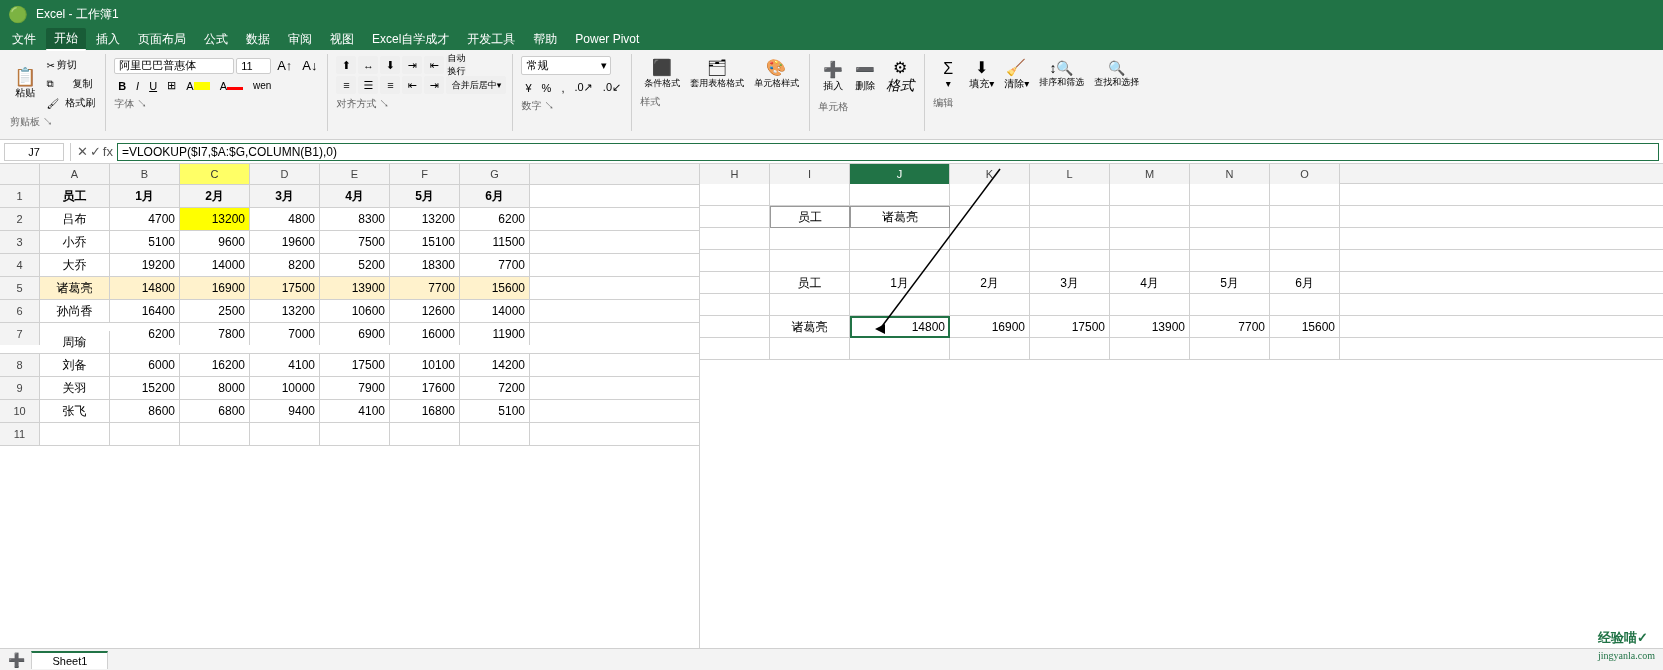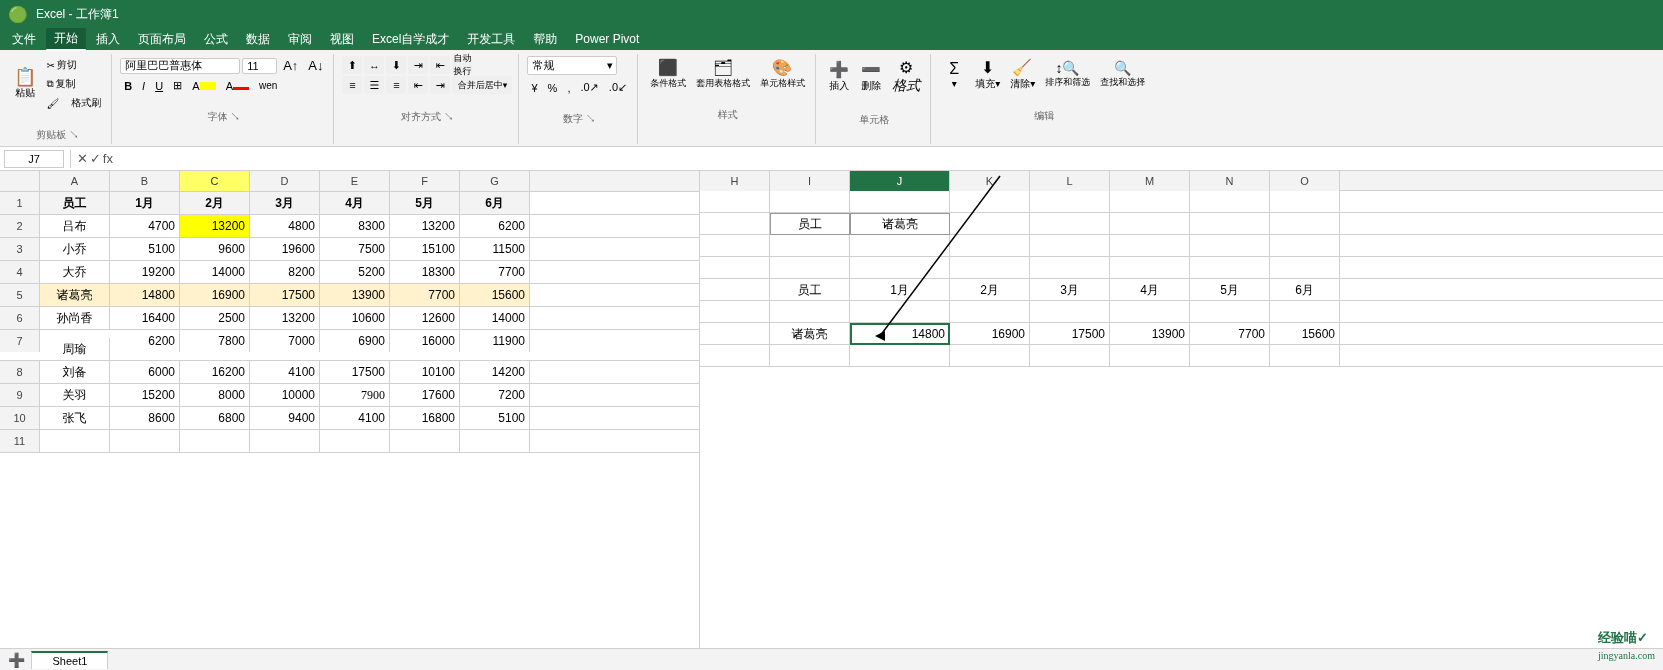--- a/index.html
+++ b/index.html
@@ -51,23 +51,23 @@
       flex-direction: column;
       align-items: flex-start;
       padding: 2px 6px;
       border-right: 1px solid #d0d0d0;
       min-width: fit-content;
     }
     .ribbon-group:last-child { border-right: none; }
     .ribbon-group-label {
       font-size: 10px;
       color: #666;
-      text-align: center;
+      text-align: left;
       width: 100%;
-      margin-top: 16px;
+      margin-top: 3px;
     }
     .ribbon-row {
       display: flex;
       gap: 2px;
       align-items: center;
       flex-wrap: wrap;
     }
     .ribbon-btn {
       display: flex;
       flex-direction: column;
@@ -341,25 +341,25 @@
           <div class="ribbon-icon">📋</div>
           <span style="font-size:10px;">粘贴</span>
         </div>
         <div style="display:flex; flex-direction:column; gap:1px;">
           <div class="ribbon-btn" style="flex-direction:row; min-width:auto;">
             <span>✂</span>
             <span style="font-size:10px; margin-left:2px;">剪切</span>
           </div>
           <div class="ribbon-btn" style="flex-direction:row; min-width:auto;">
             <span>⧉</span>
-            <span style="font-size:10px; margin-left:2px;text-align:right;">复制</span>
+            <span style="font-size:10px; margin-left:19px;text-align:right;">复制</span>
           </div>
           <div class="ribbon-btn" style="flex-direction:row; min-width:auto;">
             <span>🖌</span>
-            <span style="font-size:10px; margin-left:12px;">格式刷</span>
+            <span style="font-size:10px; margin-left:6px;">格式刷</span>
           </div>
         </div>
       </div>
       <div class="ribbon-group-label">剪贴板 ↘</div>
     </div>
 
     <div class="ribbon-group">
       <div class="ribbon-row" style="margin-bottom:2px;">
         <input class="font-box" value="阿里巴巴普惠体" readonly="" style="">
         <input class="size-box" value="11" readonly="" style="">
@@ -484,20 +484,21 @@
 </div>
 
 <div class="formula-bar">
   <div class="cell-ref">J7</div>
   <div class="formula-divider"></div>
   <div class="formula-icons">
     <span class="formula-icon">✕</span>
     <span class="formula-icon">✓</span>
     <span class="formula-icon">fx</span>
   </div>
+  <div class="formula-input" style="display:flex; align-items:center;">=VLOOKUP($I7,$A:$G,COLUMN(B1),0)</div>
 </div>
 
 <div class="main-area">
 
   <div class="grid-section">
 
     <div class="col-headers">
       <div class="row-num-header"></div>
       <div class="col-header" style="width:70px;">A</div>
       <div class="col-header" style="width:70px;">B</div>
@@ -595,21 +596,21 @@
       <div class="cell text-right" style="width:70px;">10100</div>
       <div class="cell text-right" style="width:70px;">14200</div>
     </div>
 
     <div class="grid-row">
       <div class="row-num">9</div>
       <div class="cell text-center" style="width:70px;">关羽</div>
       <div class="cell text-right" style="width:70px;">15200</div>
       <div class="cell text-right" style="width:70px;">8000</div>
       <div class="cell text-right" style="width:70px;">10000</div>
-      <div class="cell text-right" style="width:70px;font-family:Liberation Serif, serif;">7900</div>
+      <div class="cell text-right" style="width:70px;">7900</div>
       <div class="cell text-right" style="width:70px;">17600</div>
       <div class="cell text-right" style="width:70px;">7200</div>
     </div>
 
     <div class="grid-row">
       <div class="row-num">10</div>
       <div class="cell text-center" style="width:70px;">张飞</div>
       <div class="cell text-right" style="width:70px;">8600</div>
       <div class="cell text-right" style="width:70px;">6800</div>
       <div class="cell text-right" style="width:70px;">9400</div>

